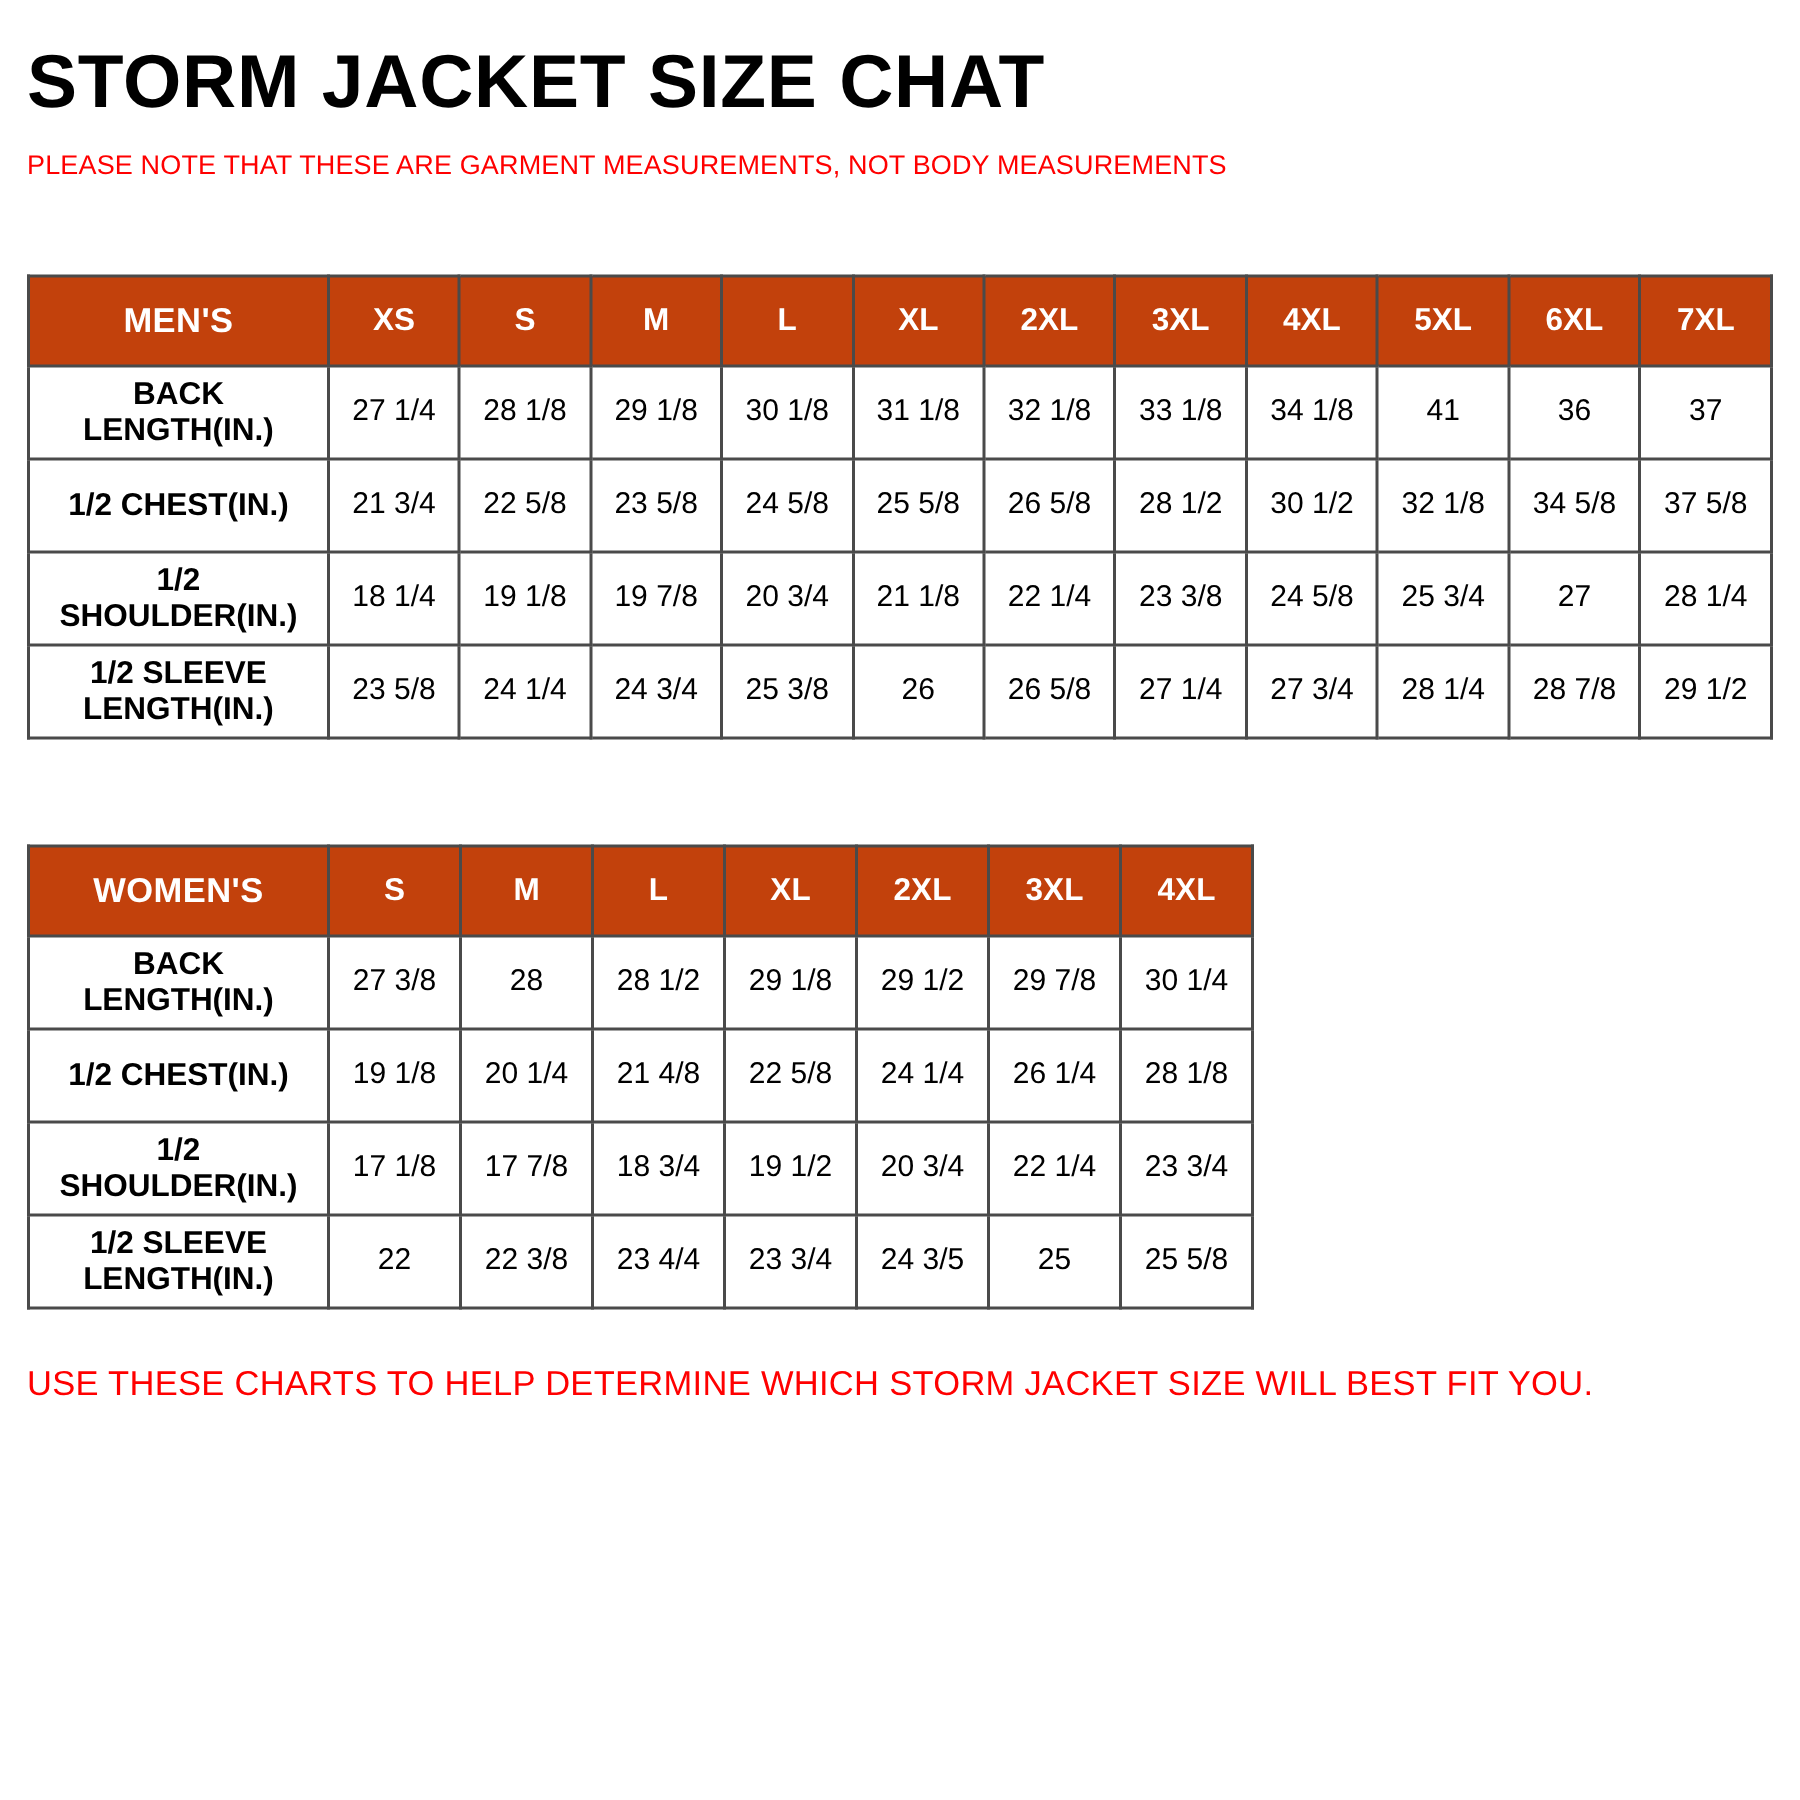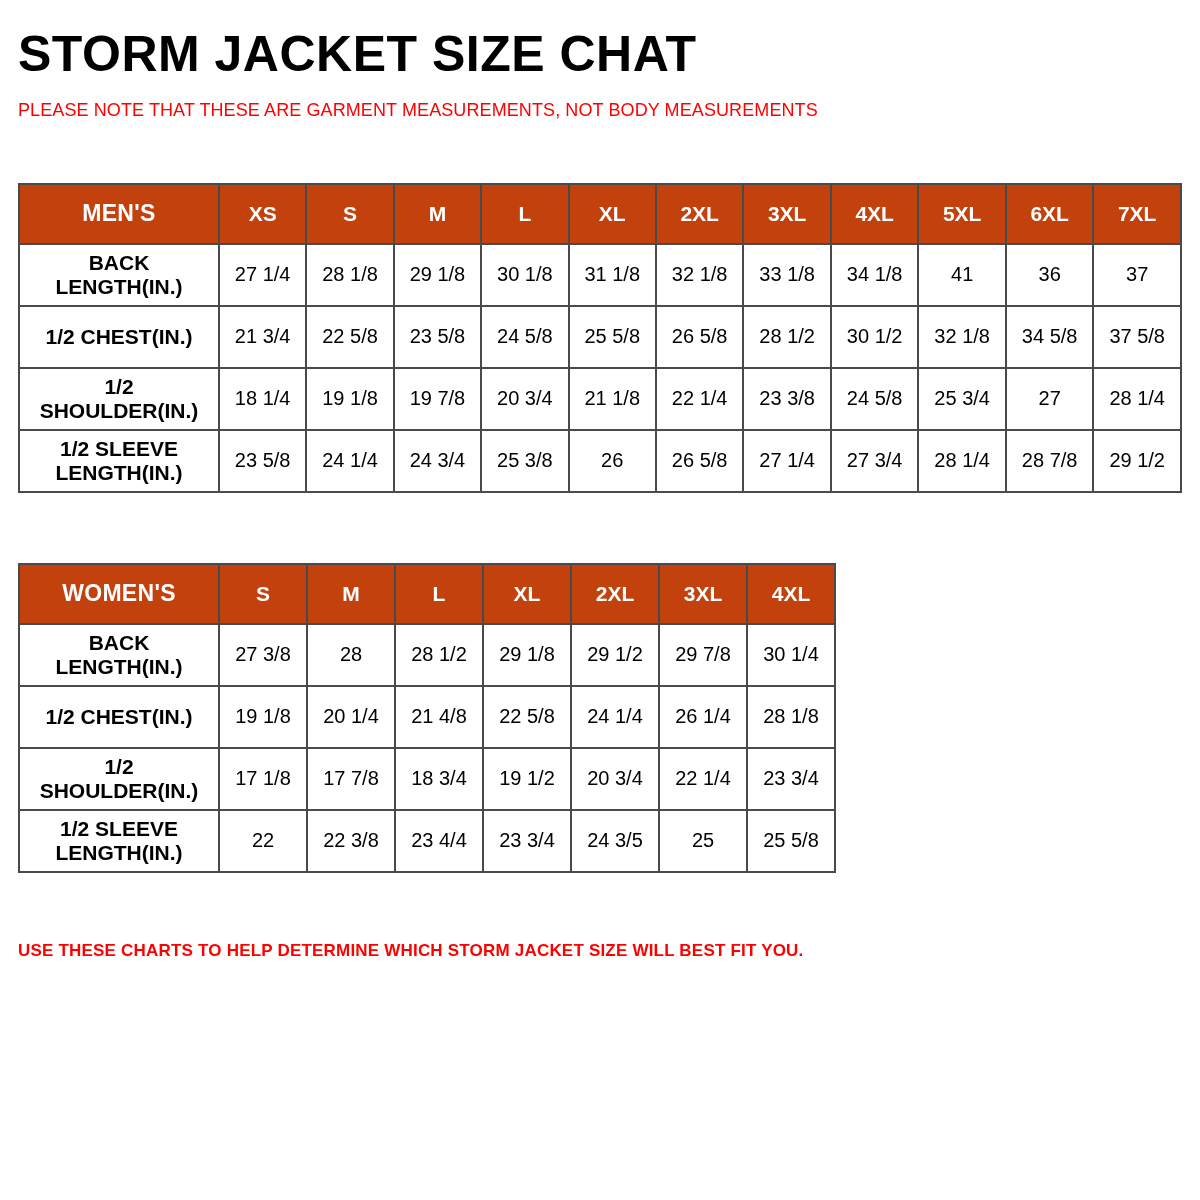--- a/index.html
+++ b/index.html
@@ -73,24 +73,24 @@
     padding: 2px 18px;
   }
   .men-table {
     margin-top: 60px;
   }
   .women-table {
     margin-top: 70px;
   }
   .footer-note {
     color: #ff0000;
-    font-size: 17px;
-    font-weight: bold;
+    font-size: 23px;
+    font-weight: normal;
     letter-spacing: 0.2px;
-    margin-top: 68px;
+    margin-top: 36px;
     white-space: nowrap;
   }
   .rowlabel-two-line {
     display: block;
   }
 </style>
 </head>
 <body>
 
 <div class="page">

